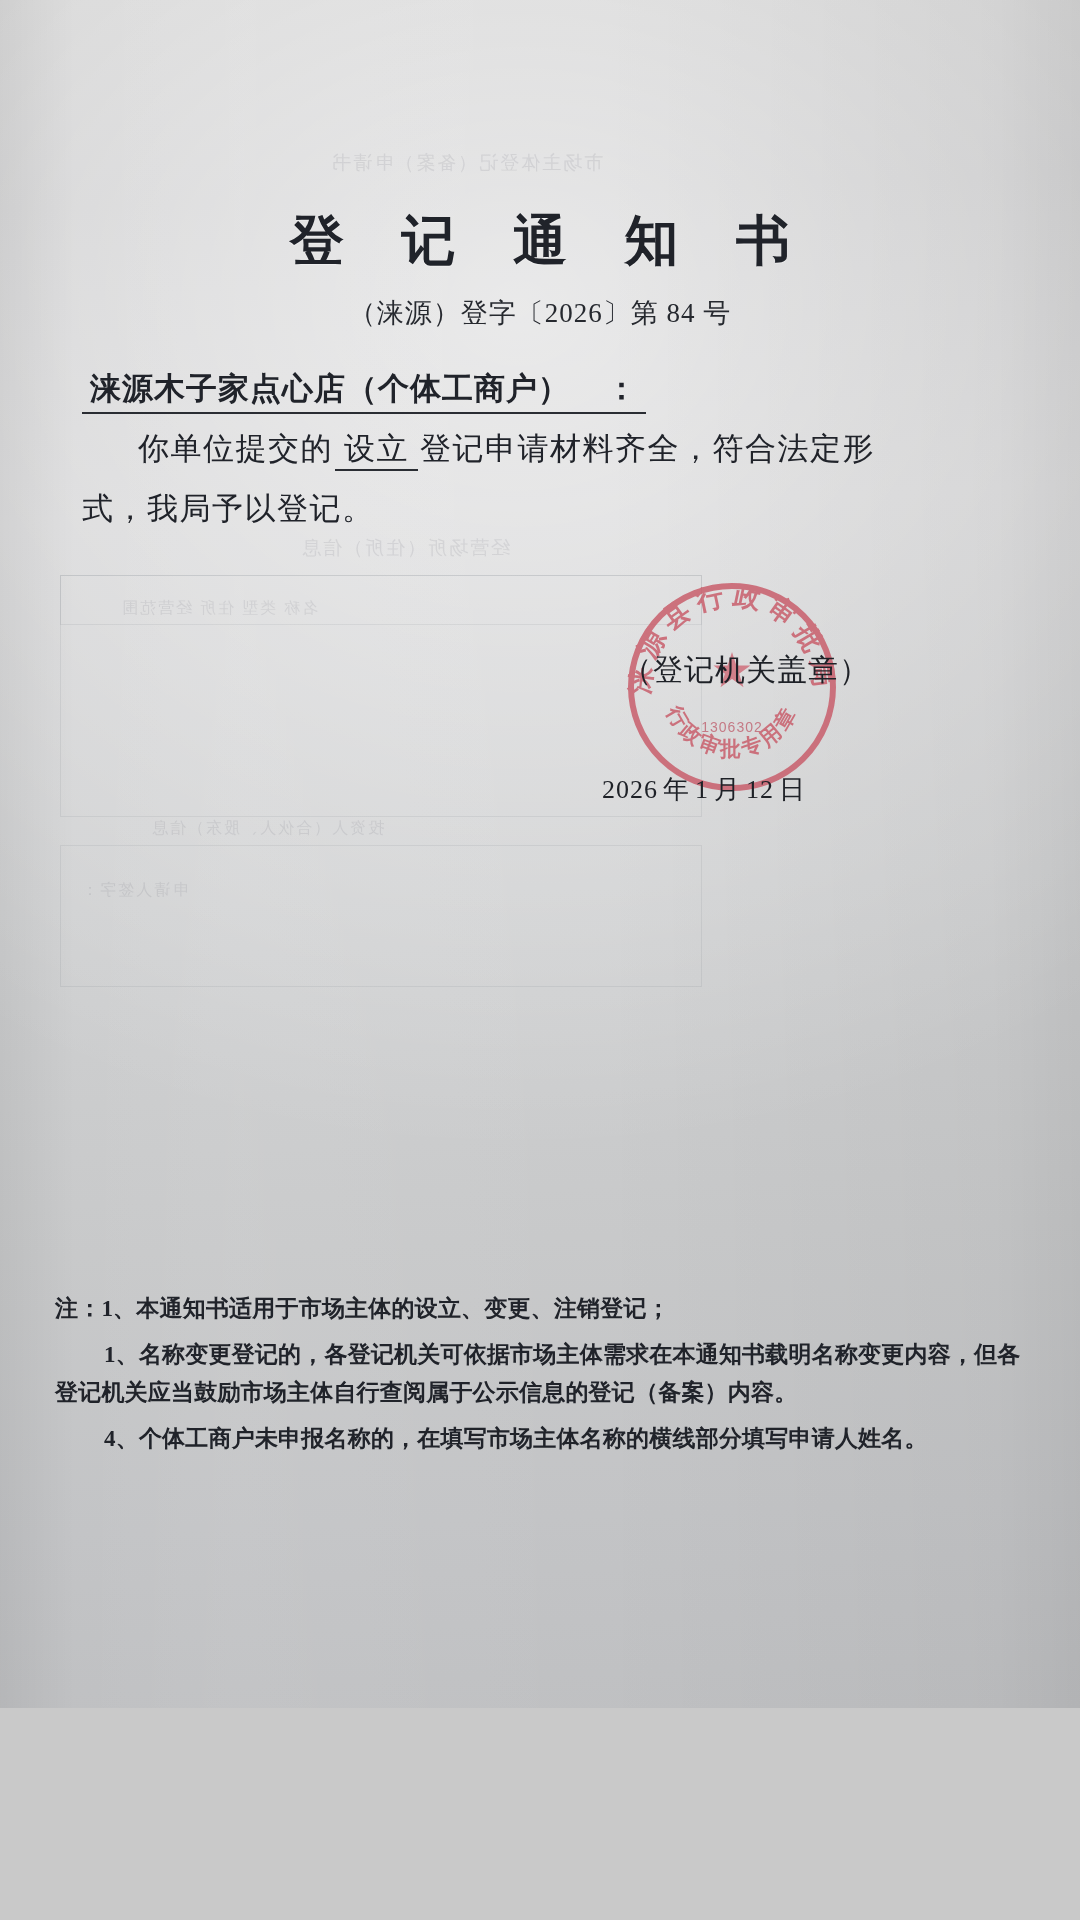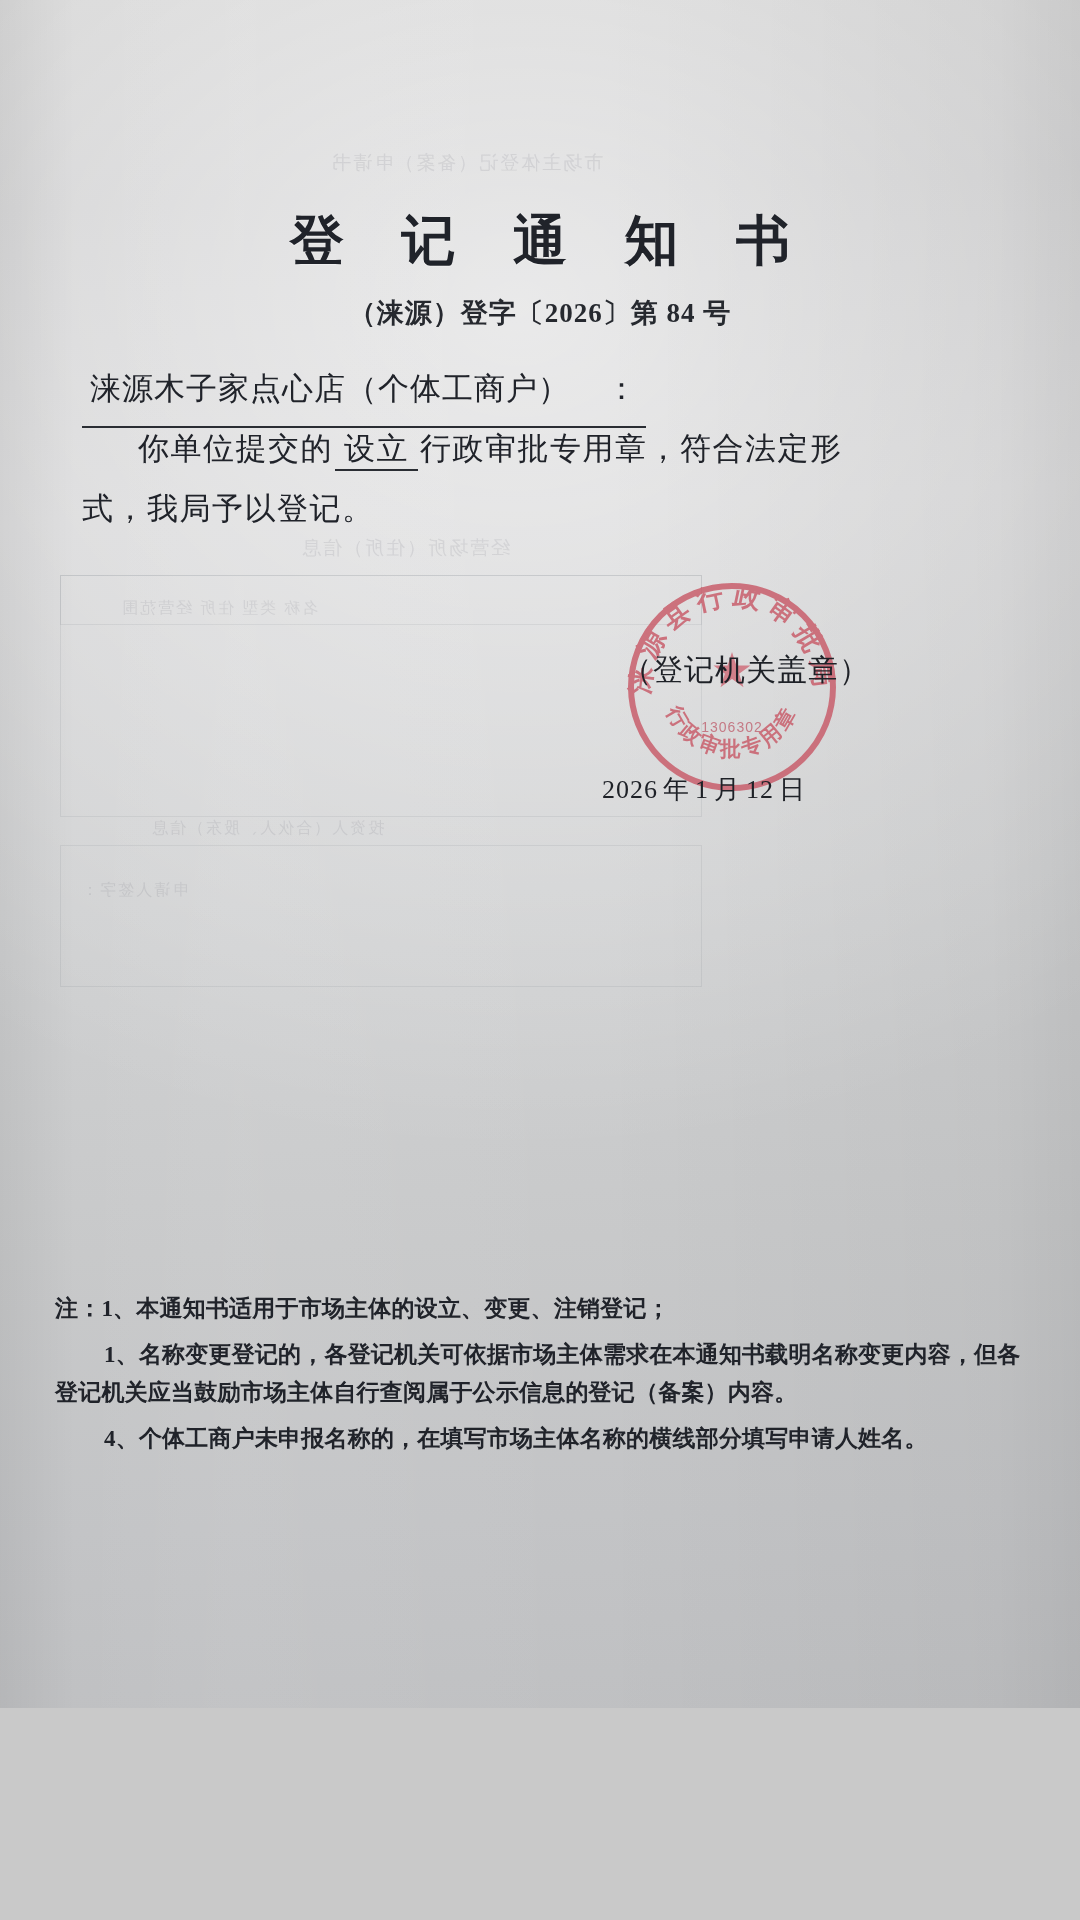--- a/index.html
+++ b/index.html
@@ -68,33 +68,33 @@
     text-shadow: 0 1px 1px rgba(255,255,255,0.4);
   }
 
   .doc-number {
     position: absolute;
     top: 295px; left: 0; right: 0;
     text-align: center;
     font-size: 27px;
     letter-spacing: 1px;
     color: #26292f;
-    font-weight: bold;
   }
 
   .recipient {
     position: absolute;
     top: 368px;
     left: 82px;
     font-size: 31px;
     letter-spacing: 1px;
     color: #20232a;
     border-bottom: 2px solid #2a2d33;
-    padding: 0 8px 16px 8px;
+    padding: 0 8px 2px 8px;
     white-space: nowrap;
+    font-weight: bold;
   }
   .recipient .colon { padding-left: 36px; }
 
   .body-line {
     position: absolute;
     left: 82px;
     font-size: 31px;
     letter-spacing: 1.5px;
     color: #20232a;
     white-space: nowrap;
@@ -177,21 +177,21 @@
 
     <div class="doc-title">登 记 通 知 书</div>
 
     <div class="doc-number">（涞源）登字〔2026〕第 84 号</div>
 
     <div class="recipient">
       <span>涞源木子家点心店（个体工商户）</span><span class="colon">：</span>
     </div>
 
     <div class="body-line l1">
-      <span>你单位提交的</span><span class="fill-blank">设立</span><span>行政审批专用章，符合法定形</span>
+      <span>你单位提交的</span><span class="fill-blank">设立</span><span>登记申请材料齐全，符合法定形</span>
     </div>
     <div class="body-line l2">式，我局予以登记。</div>
 
     <div class="seal">
       <svg viewBox="0 0 214 214" xmlns="http://www.w3.org/2000/svg">
         <defs>
           <path id="arcTop" d="M 25,107 A 82,82 0 0 1 189,107" fill="none"></path>
           <path id="arcBottom" d="M 38,107 A 69,69 0 0 0 176,107" fill="none"></path>
         </defs>
         <circle cx="107" cy="107" r="101" fill="none" stroke="#c85a68" stroke-width="6"></circle>

